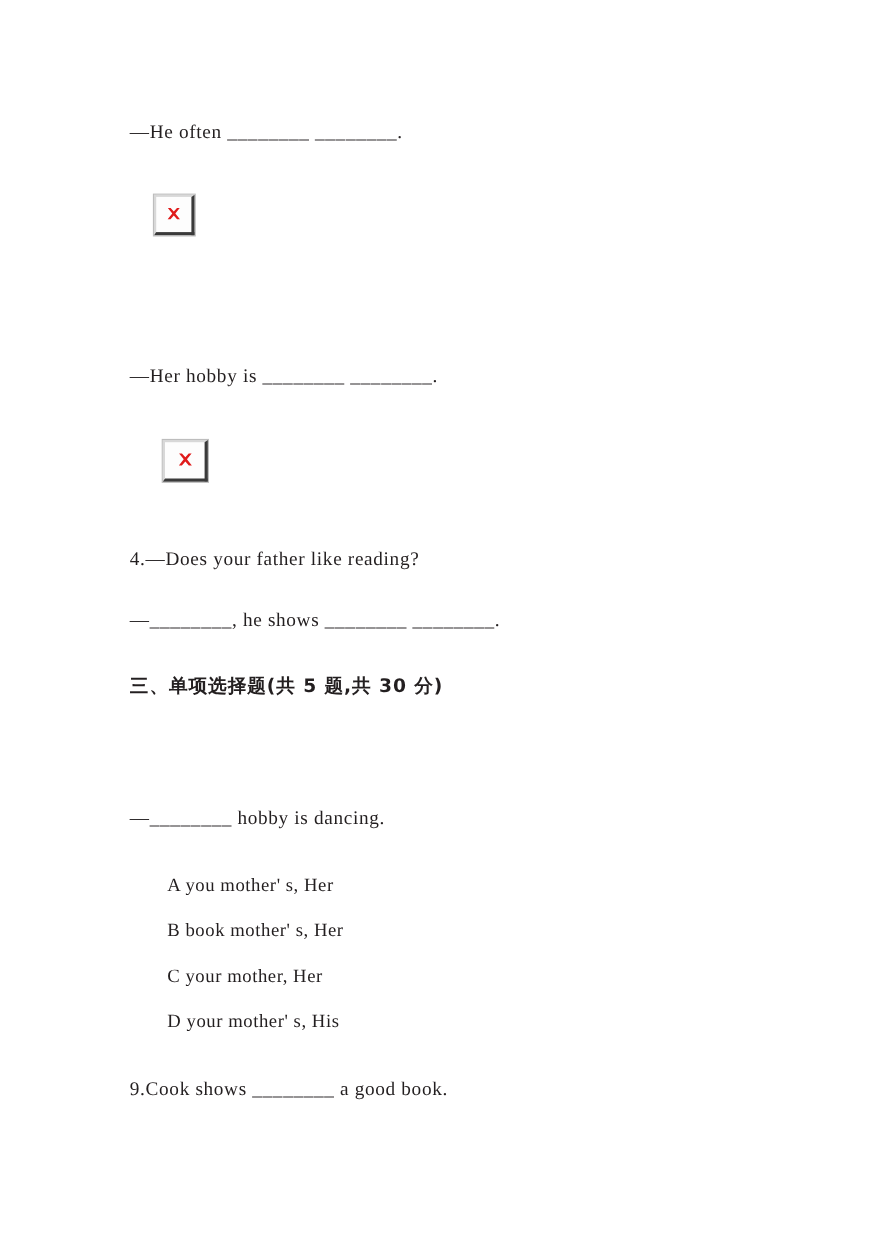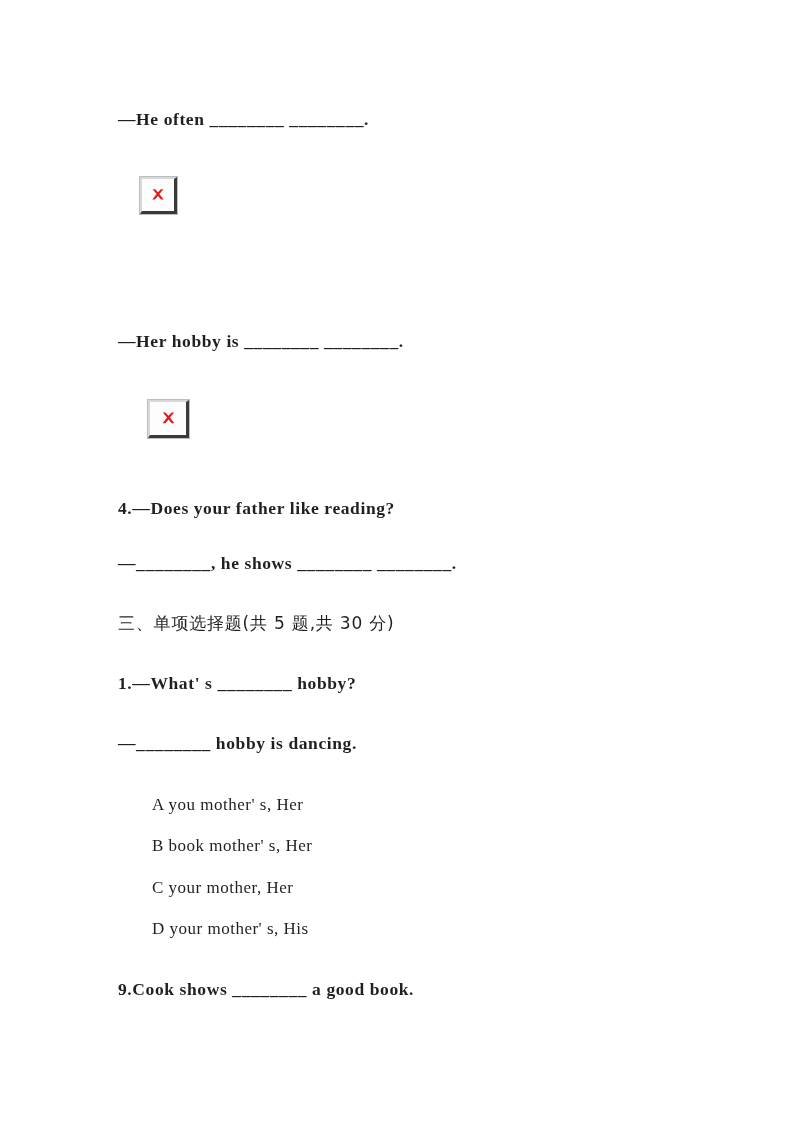--- a/index.html
+++ b/index.html
@@ -25,31 +25,32 @@
   .line {
     position: absolute;
     white-space: pre;
     font-size: 17.5px;
     line-height: 22px;
     letter-spacing: 0.6px;
     color: #231f20;
     font-family: "Liberation Serif", "DejaVu Serif", serif;
   }
 
-  .q-line   { left: 118px; font-weight: bold; }
+  .q-line   { left: 118px; }
   .opt-line { left: 152px; font-size: 17px; letter-spacing: 0.5px; }
 
   .heading {
     position: absolute;
     left: 118px;
     white-space: pre;
     font-size: 17px;
     letter-spacing: 0.8px;
     color: #231f20;
     font-family: "DejaVu Sans", "Liberation Sans", sans-serif;
+    font-weight: bold;
   }
 
   
   .broken-img {
     position: absolute;
     box-sizing: border-box;
     background: #fdfdfd;
     border-top: 2px solid #d8d8d8;
     border-left: 2px solid #d8d8d8;
     border-right: 3px solid #3a3a3a;
@@ -90,21 +91,20 @@
       </svg>
     </span>
   </div>
 
   <div class="line q-line" style="top:497px;">4.—Does your father like reading?</div>
 
   <div class="line q-line" style="top:552px;">—________, he shows ________ ________.</div>
 
   <div class="heading" style="top:612px;">三、单项选择题(共 5 题,共 30 分)</div>
 
-  <div class="line q-line" style="top:672px;">1.—What' s ________ hobby?</div>
 
   <div class="line q-line" style="top:732px;">—________ hobby is dancing.</div>
 
   <div class="line opt-line" style="top:794px;">A you mother' s, Her</div>
   <div class="line opt-line" style="top:835px;">B book mother' s, Her</div>
   <div class="line opt-line" style="top:877px;">C your mother, Her</div>
   <div class="line opt-line" style="top:918px;">D your mother' s, His</div>
 
   <div class="line q-line" style="top:978px;">9.Cook shows ________ a good book.</div>
 

